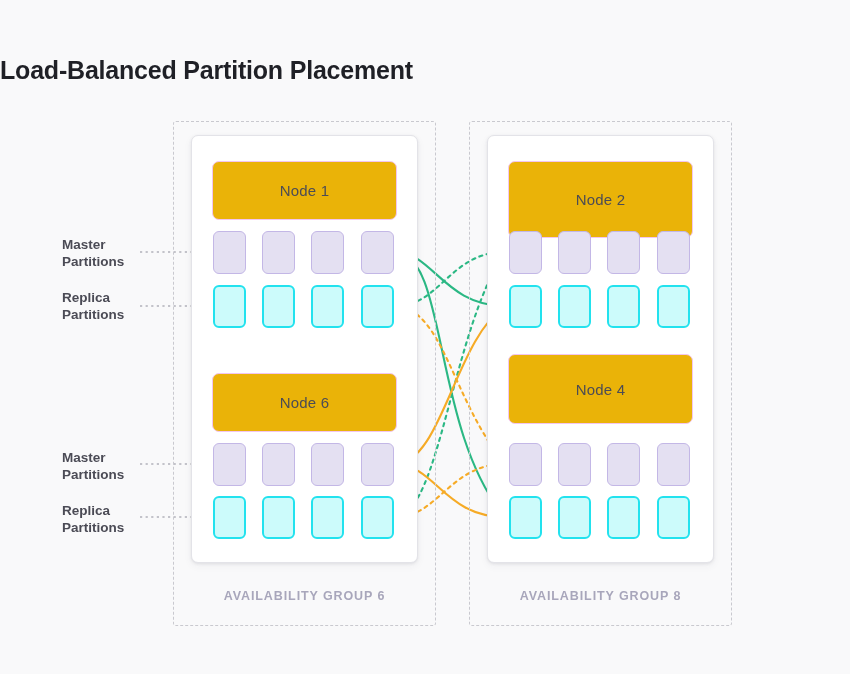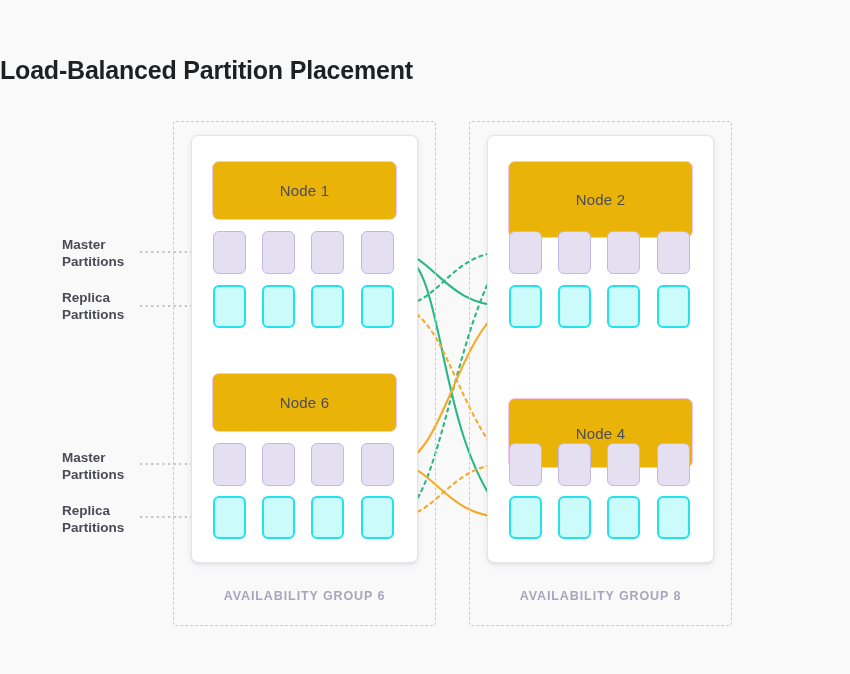--- a/index.html
+++ b/index.html
@@ -214,21 +214,21 @@
   <div class="part master" style="left:509px; top:231px;"></div>
   <div class="part master" style="left:558px; top:231px;"></div>
   <div class="part master" style="left:607px; top:231px;"></div>
   <div class="part master" style="left:657px; top:231px;"></div>
 
   <div class="part replica" style="left:509px; top:285px;"></div>
   <div class="part replica" style="left:558px; top:285px;"></div>
   <div class="part replica" style="left:607px; top:285px;"></div>
   <div class="part replica" style="left:657px; top:285px;"></div>
 
-  <div class="node-box" style="left:508px; top:354px; width:185px; height:70px;margin-top:44px;">Node 4</div>
+  <div class="node-box" style="left:508px; top:354px; width:185px; height:70px;">Node 4</div>
 
   <div class="part master" style="left:509px; top:443px;"></div>
   <div class="part master" style="left:558px; top:443px;"></div>
   <div class="part master" style="left:607px; top:443px;"></div>
   <div class="part master" style="left:657px; top:443px;"></div>
 
   <div class="part replica" style="left:509px; top:496px;"></div>
   <div class="part replica" style="left:558px; top:496px;"></div>
   <div class="part replica" style="left:607px; top:496px;"></div>
   <div class="part replica" style="left:657px; top:496px;"></div>

